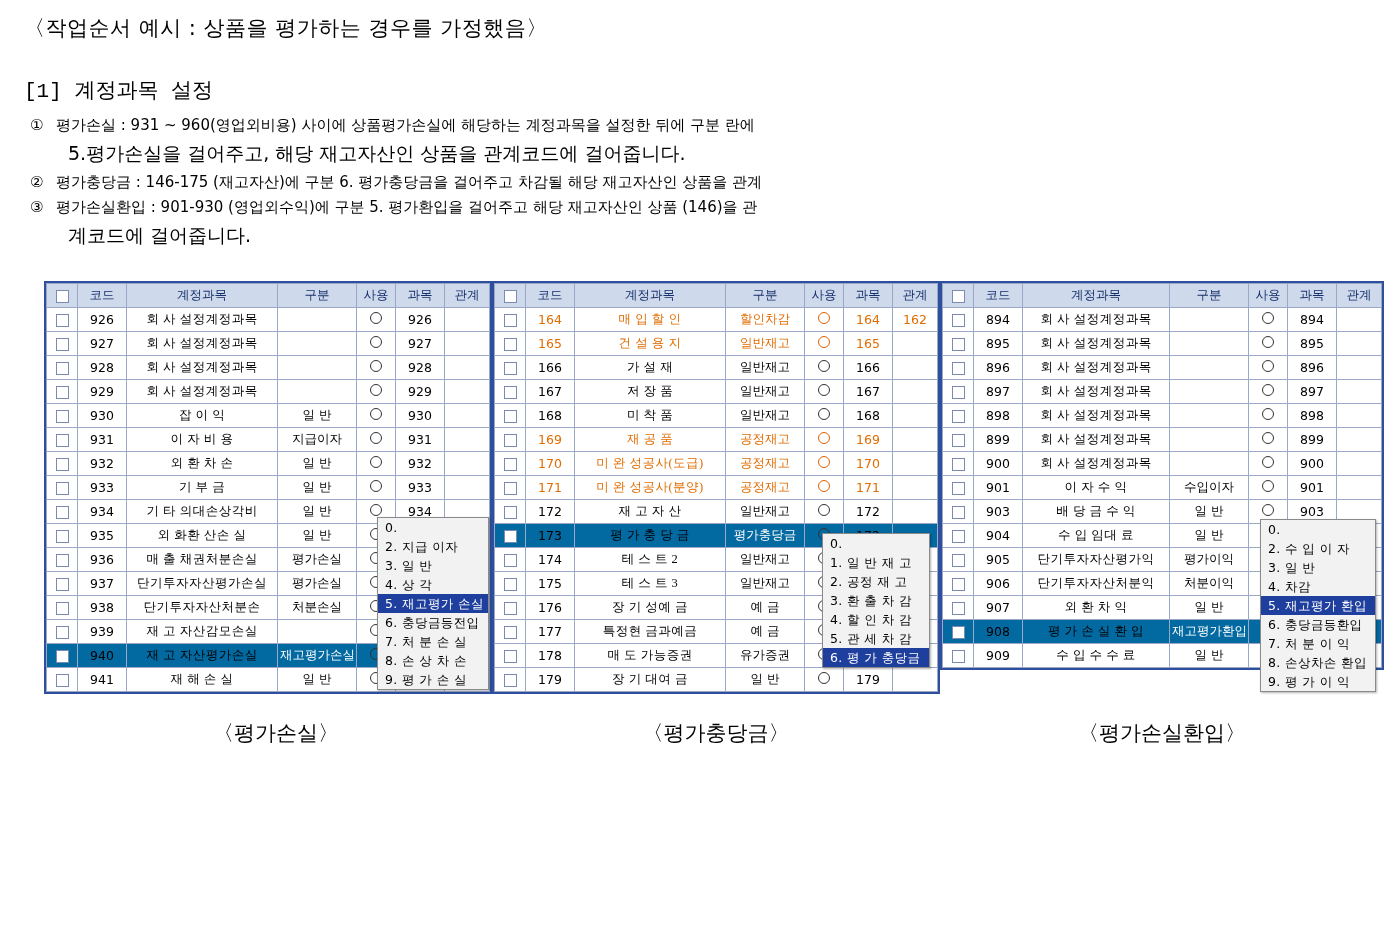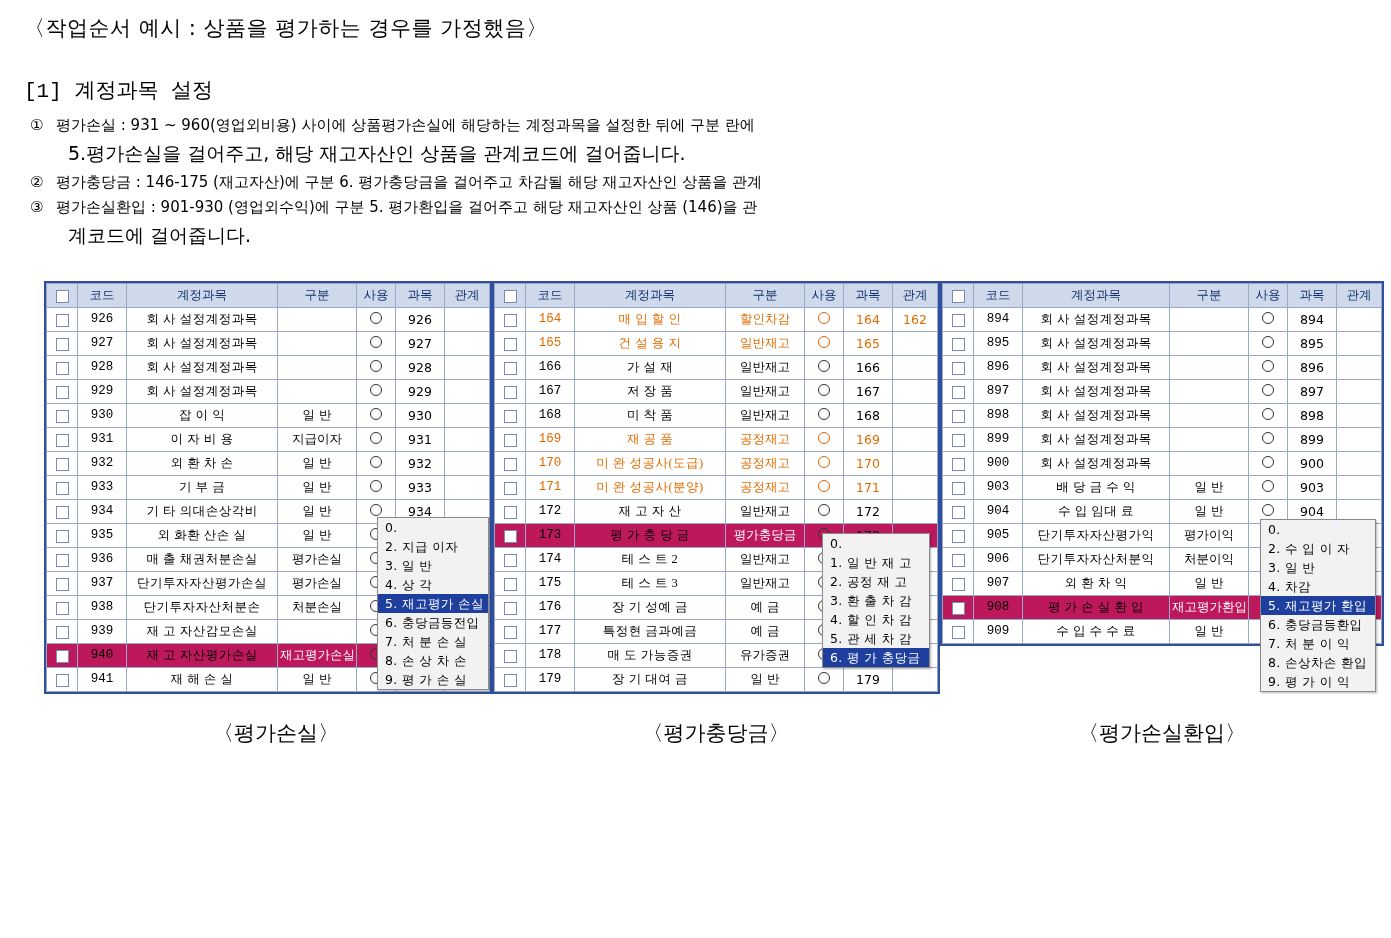--- a/index.html
+++ b/index.html
@@ -71,21 +71,21 @@
     white-space:nowrap;
     overflow:hidden;
   }
   table.acct thead th {
     background:#cfd9ec;
     font-weight:normal;
     font-size:12.5px;
     color:#15306b;
   }
   .c-chk  { width:26px; }
-  .c-code { width:44px;font-family:Liberation Mono, monospace; }
+  .c-code { width:44px; }
   .c-name { width:auto;font-family:Liberation Serif, serif; }
   .c-div  { width:74px; }
   .c-use  { width:34px; }
   .c-sub  { width:44px; }
   .c-rel  { width:40px; }
 
   .chk {
     display:inline-block;
     width:11px; height:11px;
     border:1px solid #7b8ab0;
@@ -94,21 +94,21 @@
   }
   .circ {
     display:inline-block;
     width:10px; height:10px;
     border:1.4px solid #333;
     border-radius:50%;
   }
   .circ.orange { border-color:#e06000; }
   td.name { text-align:center; letter-spacing:0.5px; }
   tr.orange td { color:#e06c00; }
-  tr.sel td { background:#be185d; }
+  tr.sel td { background:#0369a1; }
   td.selcell {
     background:#1f3f9e;
     color:#ffffff;
   }
 
   
   .popup {
     position:absolute;
     background:#f2f2f2;
     border:1px solid #8a8a8a;
@@ -566,20 +566,29 @@
               <td class="c-sub">899</td>
               <td class="c-rel"></td>
             </tr>
             <tr>
               <td class="c-chk"><span class="chk"></span></td>
               <td class="c-code">900</td>
               <td class="c-name name">회 사 설정계정과목</td>
               <td class="c-div"></td>
               <td class="c-use"><span class="circ"></span></td>
               <td class="c-sub">900</td>
+              <td class="c-rel"></td>
+            </tr>
+            <tr>
+              <td class="c-chk"><span class="chk"></span></td>
+              <td class="c-code">901</td>
+              <td class="c-name name">이    자   수   익</td>
+              <td class="c-div">수입이자</td>
+              <td class="c-use"><span class="circ"></span></td>
+              <td class="c-sub">901</td>
               <td class="c-rel"></td>
             </tr>
             <tr>
               <td class="c-chk"><span class="chk"></span></td>
               <td class="c-code">903</td>
               <td class="c-name name">배 당 금 수 익</td>
               <td class="c-div">일     반</td>
               <td class="c-use"><span class="circ"></span></td>
               <td class="c-sub">903</td>
               <td class="c-rel"></td>

